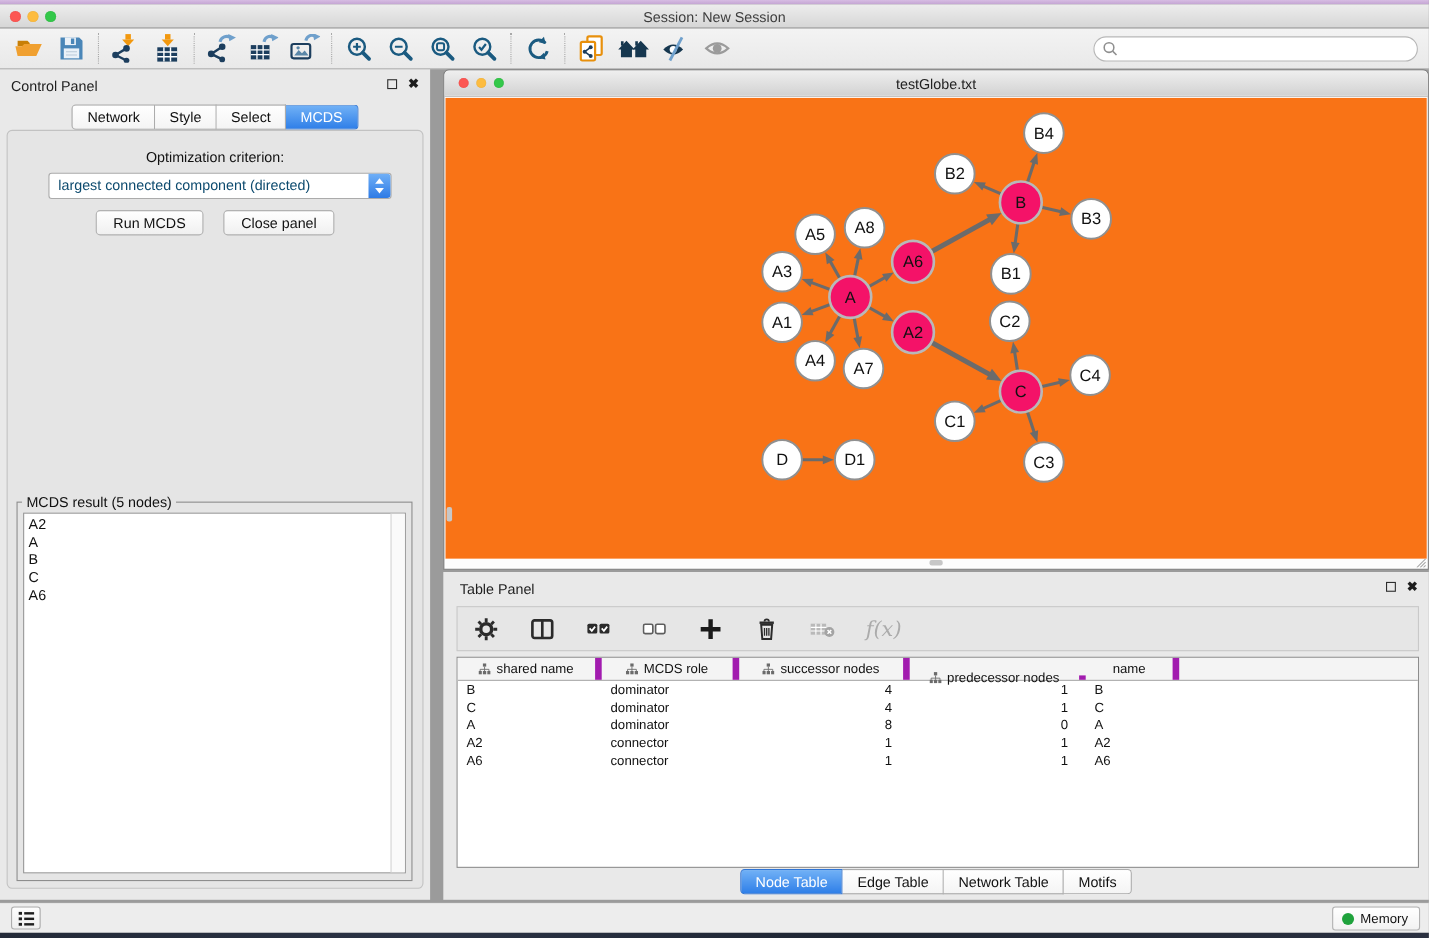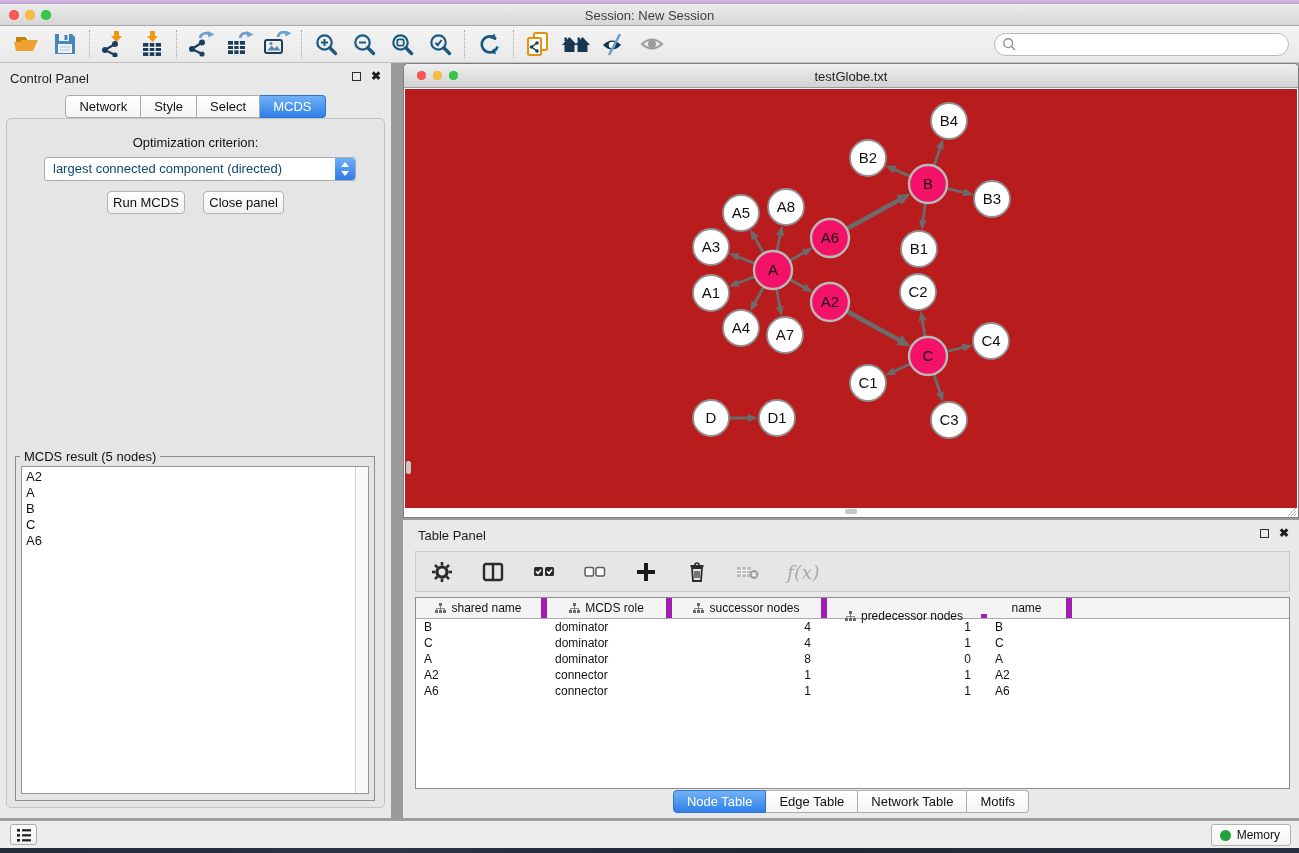--- a/index.html
+++ b/index.html
@@ -52,21 +52,21 @@
     background: #FFF; border: 1px solid #ABABAB; border-radius: 3px; display: flex; }
   .dropdown .dd-value { flex: 1; font-size: 13px; line-height: 22px; padding-left: 8px; color: #0c4a6e;
     white-space: nowrap; overflow: hidden; }
   .dd-stepper { width: 20px; border-radius: 0 3px 3px 0;
     background: linear-gradient(#6FAFF7, #2E7BE5); position: relative; }
   .dd-stepper .up, .dd-stepper .down { position: absolute; left: 50%; transform: translateX(-50%);
     width: 0; height: 0; border-left: 4px solid transparent; border-right: 4px solid transparent; }
   .dd-stepper .up   { top: 4px;  border-bottom: 5px solid #FFF; }
   .dd-stepper .down { bottom: 4px; border-top: 5px solid #FFF; }
   .btn-row { position: absolute; top: 72px; width: 100%; text-align: center; }
-  .push-btn { display: inline-block; padding: 3px 5px; margin: 0 7px; font-size: 13px; color: #111;
+  .push-btn { display: inline-block; padding: 3px 15px; margin: 0 7px; font-size: 13px; color: #111;
     background: linear-gradient(#FFFFFF, #F0F0F0); border: 1px solid #B2B2B2; border-radius: 4px; }
 
   .fieldset { position: absolute; left: 8px; right: 9px; top: 337px; height: 345px;
     border: 1px solid #8D8D8D; }
   .fieldset .legend { position: absolute; top: -8px; left: 4px; background: #E5E5E5;
     padding: 0 4px; font-size: 13px; color: #111; }
   .listbox { position: absolute; left: 5px; right: 5px; top: 9px; bottom: 6px;
     background: #FFF; border: 1px solid #969696; }
   .listbox .items { position: absolute; left: 0; right: 14px; top: 1px; bottom: 0; padding: 1px 4px; }
   .list-item { font-size: 13px; line-height: 16px; color: #111; }
@@ -74,21 +74,21 @@
     background: #FAFAFA; border-left: 1px solid #D4D4D4; }
 
   
   .network-window { position: absolute; left: 403px; top: 63px; width: 896px; height: 455px;
     background: #FFF; border: 1px solid #7E7E7E; border-radius: 5px 5px 0 0; }
   .nw-titlebar { position: absolute; left: 0; top: 0; right: 0; height: 24px;
     background: linear-gradient(#EFEFEF, #D2D2D2); border-bottom: 1px solid #9E9E9E;
     border-radius: 5px 5px 0 0; }
   .nw-titlebar .tl { top: 7px; width: 9px; height: 9px; }
   .nw-title { position: absolute; width: 100%; text-align: center; top: 5px; font-size: 13px; color: #222; }
-  .nw-canvas { position: absolute; left: 1px; right: 1px; top: 25px; bottom: 9px; background: #b91c1c; overflow: hidden; }
+  .nw-canvas { position: absolute; left: 1px; right: 1px; top: 25px; bottom: 9px; background: #f97316; overflow: hidden; }
   .nw-bottom { position: absolute; left: 1px; right: 1px; bottom: 1px; height: 8px; background: #FDFDFD; }
   .nw-hthumb { position: absolute; left: 50%; transform: translateX(-50%); top: 1px;
     width: 12px; height: 5px; background: #C7C7C7; border-radius: 2px; }
   .nw-vthumb { position: absolute; left: 1px; top: 372px; width: 5px; height: 13px;
     background: #C7C7C7; border-radius: 2px; }
 
   
   .table-panel { position: absolute; left: 403px; top: 520px; width: 896px; height: 298px; background: #E9E9E9; }
   .tp-toolbar { position: absolute; left: 12px; right: 9px; top: 31px; height: 41px;
     background: #E6E6E6; border: 1px solid #C9C9C9; display: flex; align-items: center;

